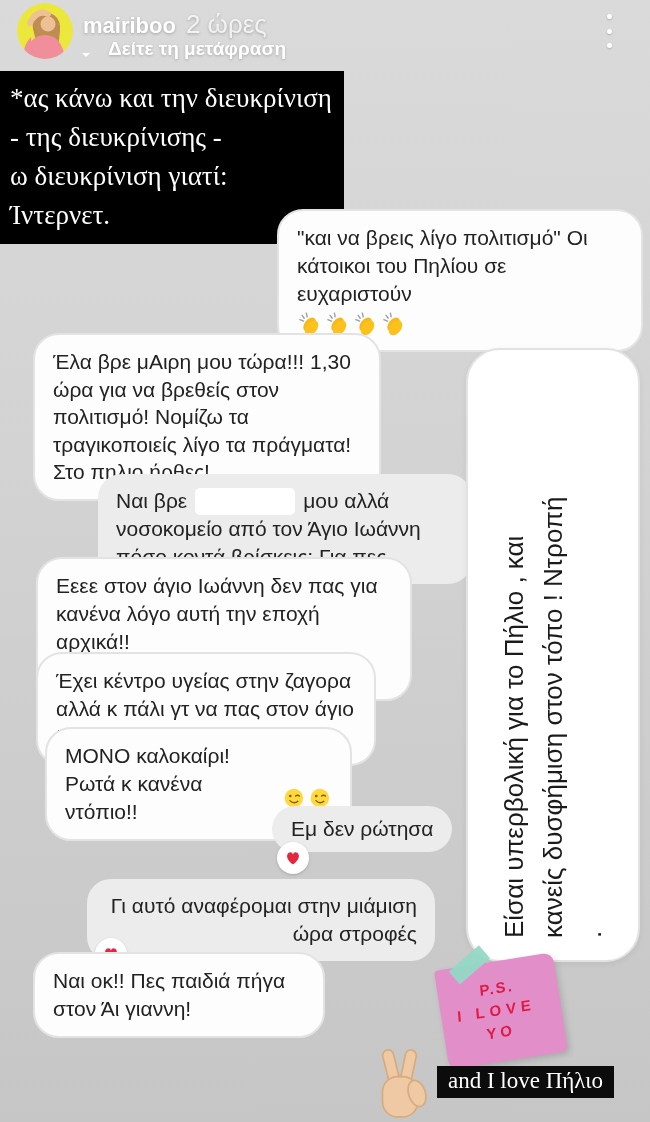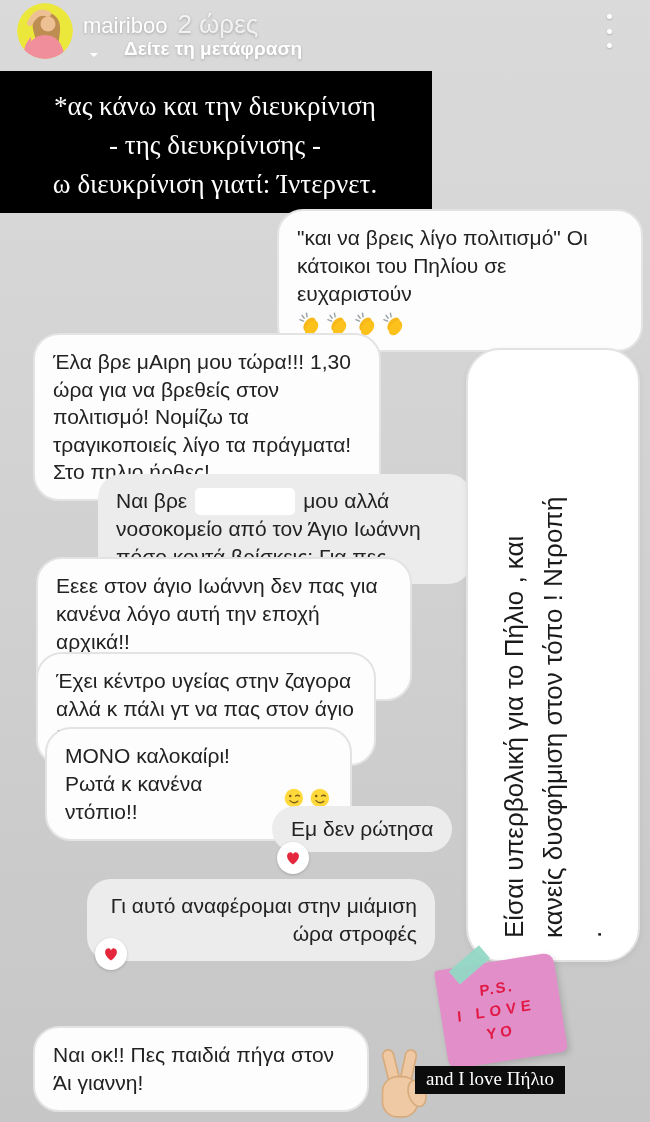--- a/index.html
+++ b/index.html
@@ -8,38 +8,38 @@
     font-family:"Liberation Sans","DejaVu Sans",sans-serif;
     position:relative; overflow:hidden;
     background:linear-gradient(180deg,#dadada 0%,#d3d2d2 45%,#c6c6c7 100%);
   }
   .stage{ position:absolute; inset:0; }
 
   
   .avatar{ position:absolute; left:17px; top:3px; width:56px; height:56px; border-radius:50%; overflow:hidden; }
   .hdr-row1{ position:absolute; left:83px; top:9px; font-size:22px; color:#fff;
              text-shadow:0 1px 3px rgba(0,0,0,.25); white-space:nowrap; }
-  .hdr-user{ font-weight:normal; }
+  .hdr-user{ font-weight:bold; }
   .hdr-time{ font-weight:normal; color:rgba(255,255,255,.8); margin-left:10px; font-size:26px;}
-  .hdr-row2{ position:absolute; left:88px; top:38px; display:flex; align-items:center; gap:19px; }
+  .hdr-row2{ position:absolute; left:80px; top:38px; display:flex; align-items:center; gap:11px; }
   .trans-icon{ width:17px; height:17px; position:relative; }
   .trans-icon .b{ width:15px; height:14px; background:#fff; border-radius:50%;
                   box-shadow:0 1px 2px rgba(0,0,0,.15); }
   .trans-icon .t{ position:absolute; left:2px; top:12px; width:0; height:0;
                   border:4px solid transparent; border-top-color:#fff; }
   .hdr-trans{ color:#fff; font-weight:bold; font-size:19px; text-shadow:0 1px 3px rgba(0,0,0,.22); }
   .menu-dots{ position:absolute; left:604px; top:14px; width:10px; height:34px;
               display:flex; flex-direction:column; justify-content:space-between; align-items:center; cursor:pointer;}
   .menu-dots i{ width:5px; height:5px; background:#fff; border-radius:50%;
                 box-shadow:0 1px 2px rgba(0,0,0,.2); }
 
   
-  .caption{ position:absolute; left:0; top:71px; width:432px; background:#000;
+  .caption{ position:absolute; left:0; top:71px; width:344px; background:#000;
             color:#fff; font-family:"Liberation Serif","DejaVu Serif",serif;
-            font-size:27px; line-height:39px; padding:16px 12px 9px 10px;text-align:center; }
+            font-size:27px; line-height:39px; padding:8px 12px 9px 10px; }
 
   
   .bubble{ position:absolute; font-size:21px; line-height:28px; color:#222;
            padding:13px 18px; }
   .b-out{ background:#fdfdfd; border:2px solid #e3e3e3; border-radius:26px; }
   .b-fill{ background:#ececec; border-radius:24px; }
   .emoji-row{ display:flex; gap:2px; margin-top:3px; }
   .redact{ display:inline-block; width:100px; height:27px; background:#fff;
            border-radius:5px; vertical-align:-7px; margin:0 8px; }
   .rx{ position:absolute; width:32px; height:32px; background:#fff; border-radius:50%;
@@ -60,23 +60,23 @@
            padding-top:16px; }
   .sticky .tape{ position:absolute; left:16px; top:-9px; width:40px; height:17px;
                  background:#93d8c5; transform:rotate(-32deg); opacity:.95; }
   .sticky .ln{ color:#e01a45; font-weight:bold; font-size:15px; letter-spacing:2px;
                line-height:22px; transform:skewX(-4deg); }
   .sticky .l1{ margin-left:42px; }
   .sticky .l2{ margin-left:16px; letter-spacing:5px; }
   .sticky .l3{ margin-left:42px; letter-spacing:4px; }
 
   
-  .footer-label{ position:absolute; left:415px; top:1066px; background:#0c0c0c;
+  .footer-label{ position:absolute; left:437px; top:1066px; background:#0c0c0c;
                  color:#fff; font-family:"Liberation Serif","DejaVu Serif",serif;
-                 font-size:19px; padding:2px 11px 4px; }
+                 font-size:23px; padding:2px 11px 4px; }
   .peace{ position:absolute; left:366px; top:1048px; }
 </style>
 </head>
 <body>
 
 <div class="stage">
 
   <div class="avatar">
     <svg width="56" height="56" viewBox="0 0 56 56">
       <circle cx="28" cy="28" r="28" fill="#ece73b"></circle>
@@ -206,21 +206,21 @@
 
   <div class="bubble b-fill" style="left:87px; top:879px; width:348px;text-align:right;">
     <span>Γι αυτό αναφέρομαι στην μιάμιση ώρα στροφές</span>
   </div>
   <div class="rx" style="left:95px; top:938px;">
     <svg width="18" height="18" viewBox="0 0 36 36">
         <path d="M18 31 C6 23 3 12 9.5 7.5 c4.5 -3 8.5 .5 8.5 4 c0 -3.5 4 -7 8.5 -4 C33 12 30 23 18 31 z" fill="#e4273c"></path>
       </svg>
   </div>
 
-  <div class="bubble b-out" style="left:33px; top:1026px; width:336px;">
+  <div class="bubble b-out" style="left:33px; top:952px; width:292px;">
     <span>Ναι οκ!! Πες παιδιά πήγα στον Άι γιαννη!</span>
   </div>
 
   <div class="vnote">
     <div class="vnote-text">
       <div>Είσαι υπερβολική για το Πήλιο , και</div>
       <div>κανείς δυσφήμιση στον τόπο ! Ντροπή</div>
       <div>.</div>
     </div>
   </div>

